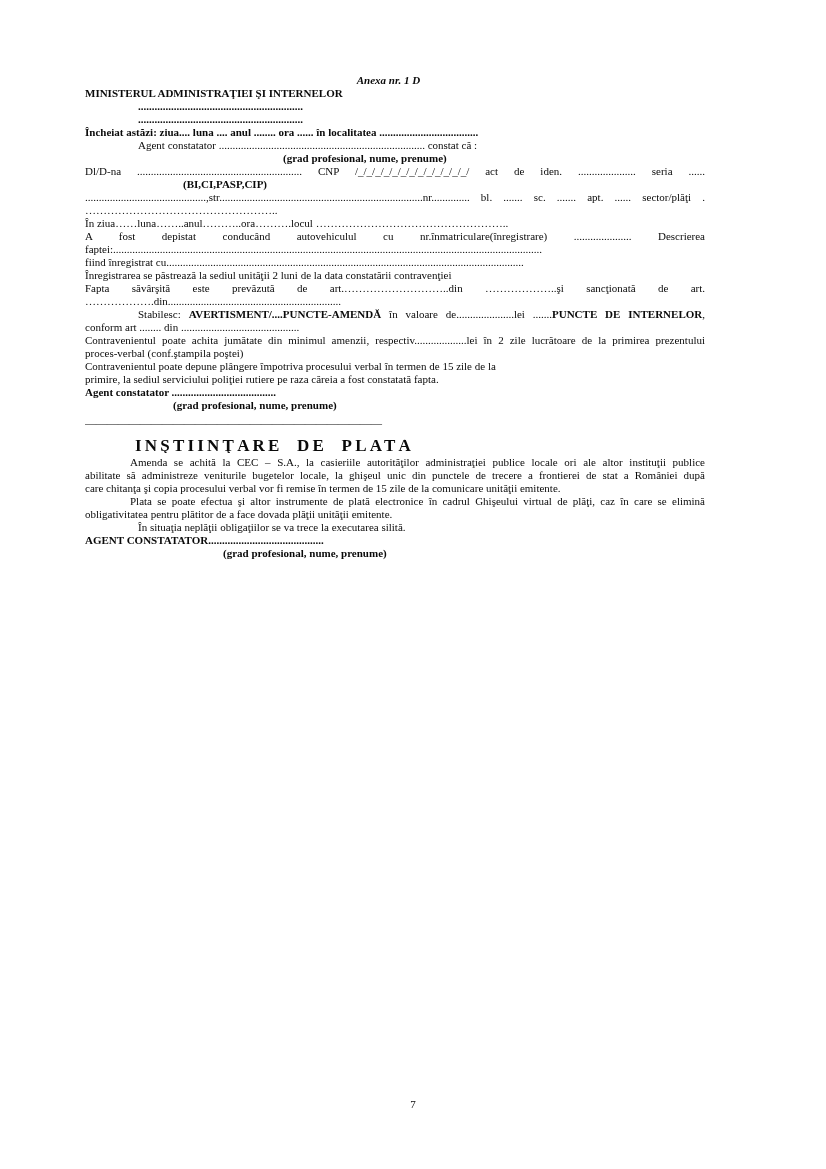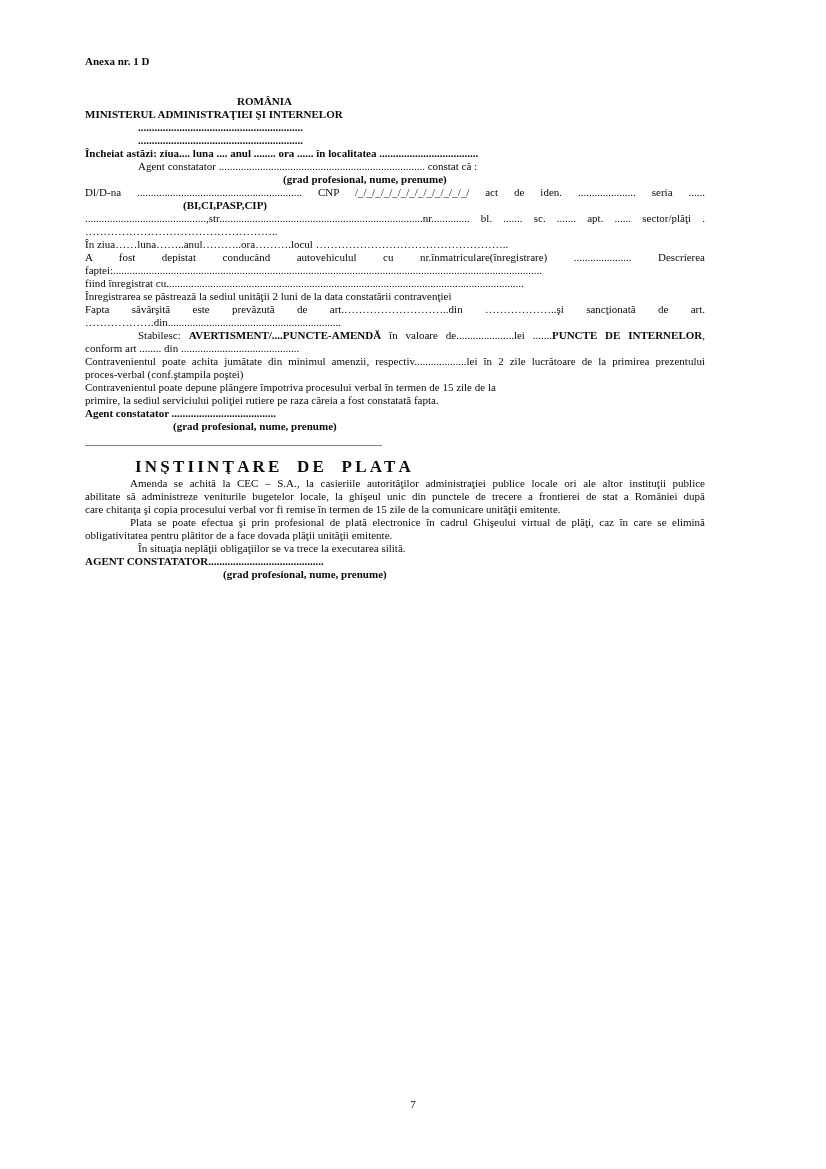--- a/index.html
+++ b/index.html
@@ -8,21 +8,21 @@
     font-family:"Liberation Serif","DejaVu Serif",serif;
     font-size:11px;color:#0a0a0a;margin:0 auto;overflow:hidden;
   }
   .content{position:absolute;left:85px;top:0;width:620px;}
   .line{height:13px;line-height:13px;overflow:hidden;}
   .nw{white-space:nowrap;}
   .b{font-weight:bold;}
   
   .jf{text-align:justify;}
   .jf::after{content:"";display:inline-block;width:100%;height:0;}
-  .annex{margin-top:55px;text-align:left;padding-right:13px;}
+  .annex{margin-top:74px;text-align:center;padding-right:13px;font-style:italic;}
   .country{margin-top:27px;padding-left:152px;}
   .pl53{padding-left:53px;}
   .pl198{padding-left:198px;}
   .pl98{padding-left:98px;}
   .pl88{padding-left:88px;}
   .pl138{padding-left:138px;}
   .pl45{padding-left:45px;}
   .sep{margin-top:5px;letter-spacing:0px;}
   .payhead{
     margin-top:9px;height:14px;line-height:14px;padding-left:50px;
@@ -32,21 +32,20 @@
   .pagenum{position:absolute;top:1098px;left:0;width:826px;text-align:center;height:13px;line-height:13px;}
 </style>
 </head>
 <body>
 
 <div class="page">
   <div class="content">
 
     <div class="line nw b annex">Anexa nr. 1 D</div>
 
-    <div class="line nw b country">ROMÂNIA</div>
     <div class="line nw b">MINISTERUL ADMINISTRAŢIEI ŞI INTERNELOR</div>
     <div class="line nw b pl53">............................................................</div>
     <div class="line nw b pl53">............................................................</div>
 
     <div class="line nw b">Încheiat astăzi: ziua.... luna .... anul ........ ora ...... în localitatea ....................................</div>
     <div class="line nw pl53">Agent constatator ........................................................................... constat că :</div>
     <div class="line nw b pl198">(grad profesional, nume, prenume)</div>
 
     <div class="line jf">Dl/D-na ............................................................ CNP /_/_/_/_/_/_/_/_/_/_/_/_/_/ act de iden. ..................... seria ......</div>
     <div class="line nw b pl98">(BI,CI,PASP,CIP)</div>
@@ -70,21 +69,21 @@
     <div class="line nw">primire, la sediul serviciului poliţiei rutiere pe raza căreia a fost constatată fapta.</div>
     <div class="line nw b">Agent constatator ......................................</div>
     <div class="line nw b pl88">(grad profesional, nume, prenume)</div>
 
     <div class="line nw sep">––––––––––––––––––––––––––––––––––––––––––––––––––––––</div>
 
     <div class="line nw payhead">ÎNŞTIINŢARE DE PLATĂ</div>
     <div class="line jf pl45 p1first">Amenda se achită la CEC – S.A., la casieriile autorităţilor administraţiei publice locale ori ale altor instituţii publice</div>
     <div class="line jf">abilitate să administreze veniturile bugetelor locale, la ghişeul unic din punctele de trecere a frontierei de stat a României după</div>
     <div class="line nw">care chitanţa şi copia procesului verbal vor fi remise în termen de 15 zile de la comunicare unităţii emitente.</div>
-    <div class="line jf pl45">Plata se poate efectua şi prin profesional de plată electronice în cadrul Ghişeului virtual de plăţi, caz în care se elimină</div>
+    <div class="line jf pl45">Plata se poate efectua şi altor instrumente de plată electronice în cadrul Ghişeului virtual de plăţi, caz în care se elimină</div>
     <div class="line nw">obligativitatea pentru plătitor de a face dovada plăţii unităţii emitente.</div>
     <div class="line nw pl53">În situaţia neplăţii obligaţiilor se va trece la executarea silită.</div>
     <div class="line nw b">AGENT CONSTATATOR..........................................</div>
     <div class="line nw b pl138">(grad profesional, nume, prenume)</div>
 
   </div>
 
   <div class="pagenum">7</div>
 </div>
 

